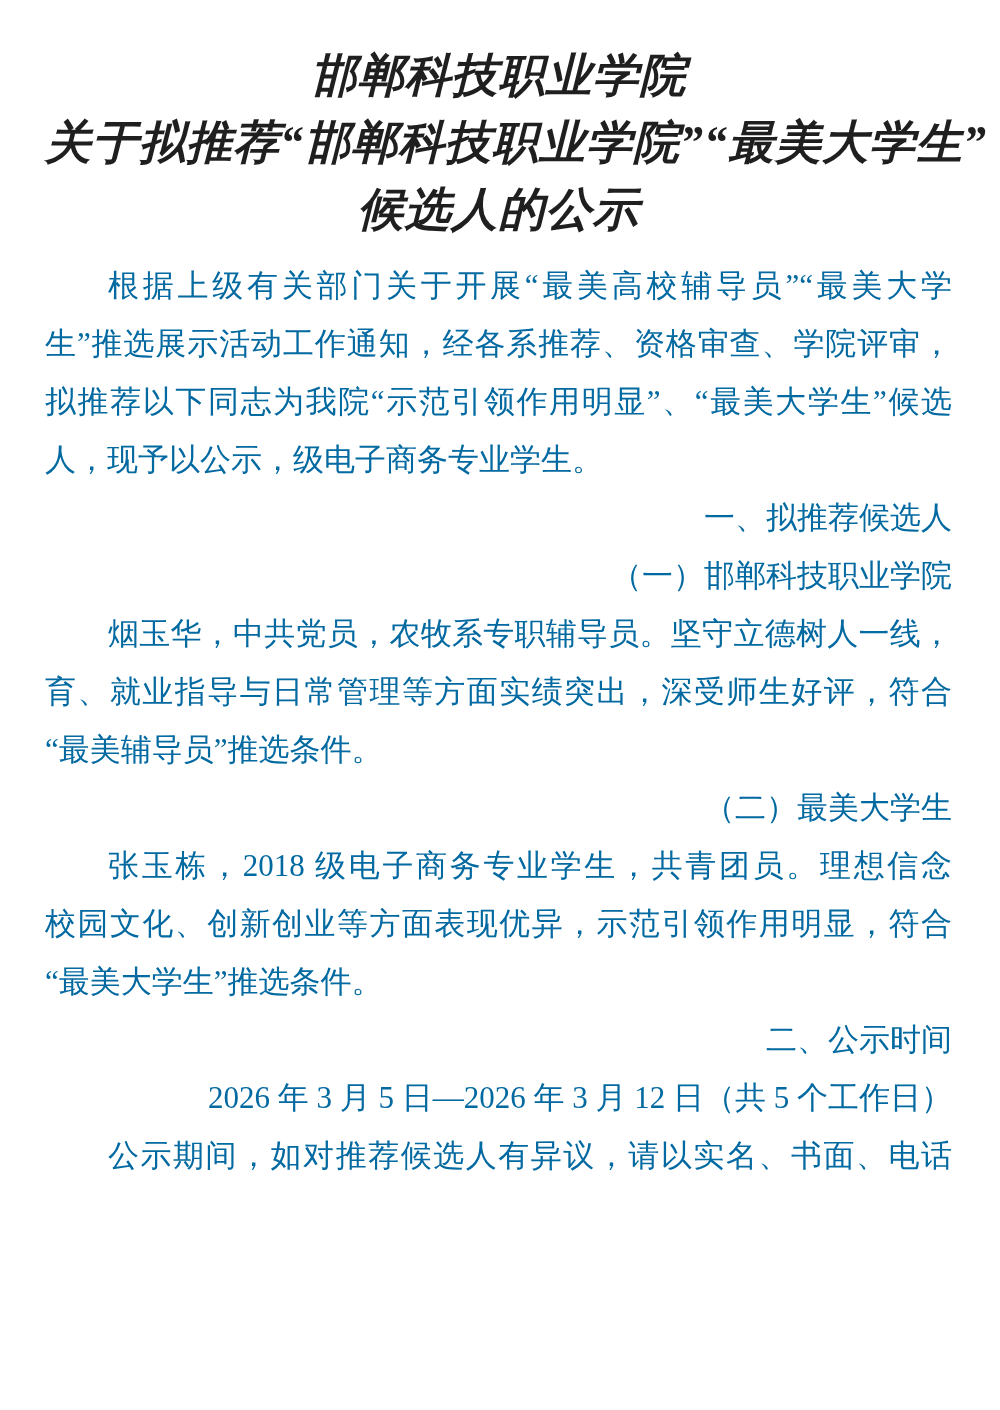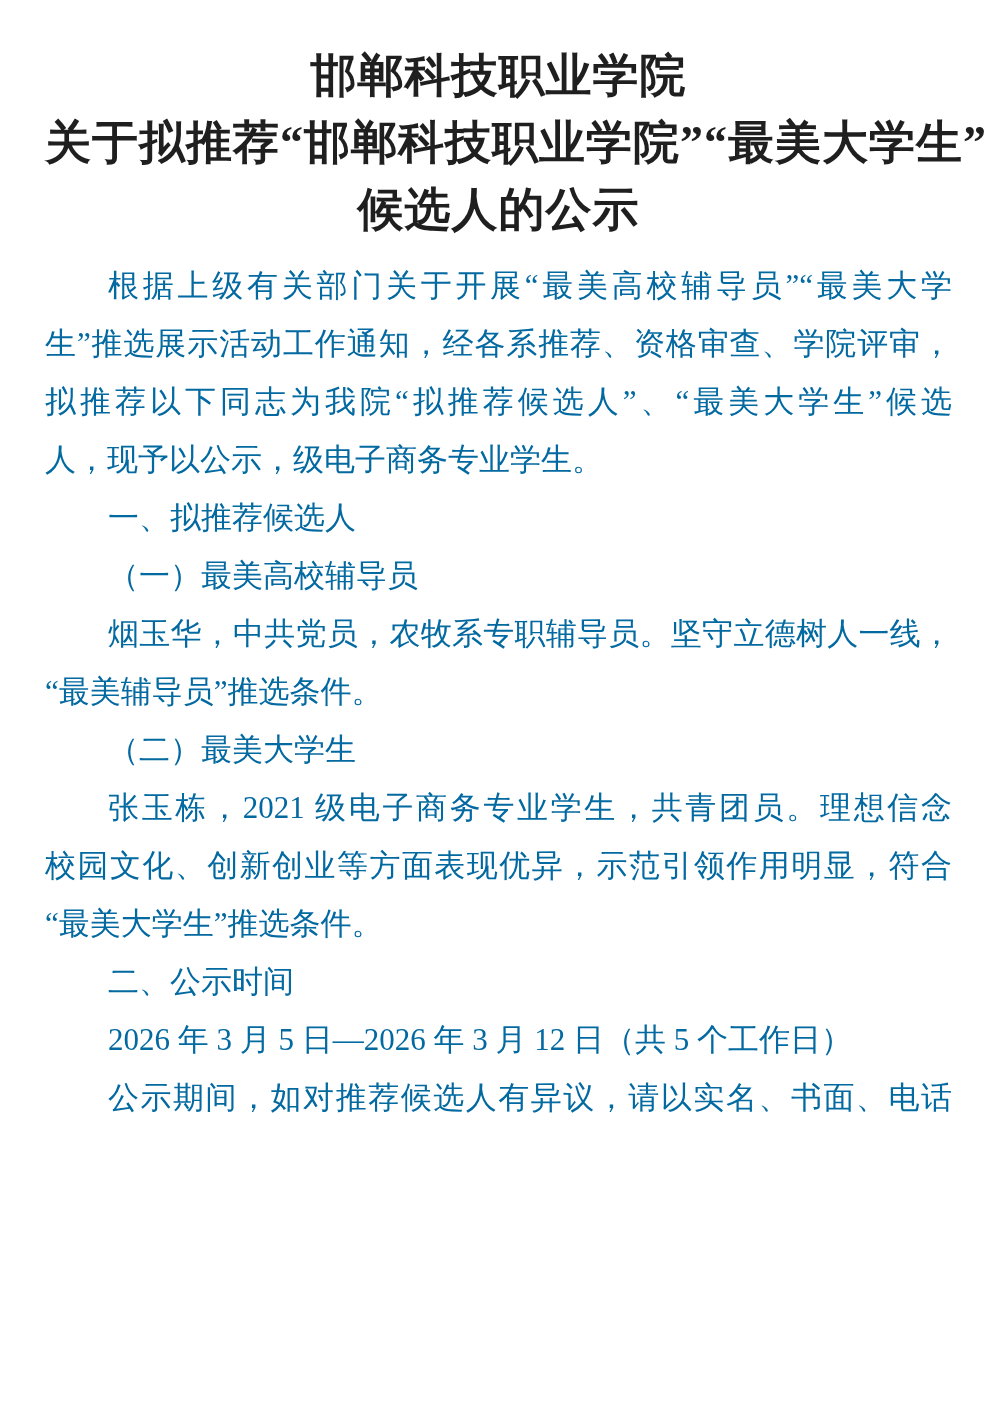--- a/index.html
+++ b/index.html
@@ -15,20 +15,21 @@
     background: #ffffff;
     overflow: hidden;
   }
   .doc {
     padding: 42px 48px 0 45px;
   }
   
   .title-block {
     text-align: center;
     color: #1f1f1f;
+    font-style: italic;
   }
   .title-line {
     font-size: 46px;
     line-height: 67px;
     font-weight: bold;
     letter-spacing: 1px;
     white-space: nowrap;
   }
   
   .body-block {
@@ -36,20 +37,21 @@
     color: #0369a1;
     font-size: 31px;
   }
   .ln {
     height: 58px;
     line-height: 58px;
     overflow: hidden;
   }
   .ind {
     text-indent: 63px;
+    text-align: right;
   }
   .just {
     text-align: justify;
     text-align-last: justify;
   }
 </style>
 </head>
 <body>
 
 <div class="page">
@@ -57,28 +59,29 @@
 
     <div class="title-block">
       <div class="title-line">邯郸科技职业学院</div>
       <div class="title-line">关于拟推荐“邯郸科技职业学院”“最美大学生”</div>
       <div class="title-line">候选人的公示</div>
     </div>
 
     <div class="body-block">
       <div class="ln ind just">根据上级有关部门关于开展“最美高校辅导员”“最美大学</div>
       <div class="ln just">生”推选展示活动工作通知，经各系推荐、资格审查、学院评审，</div>
-      <div class="ln just">拟推荐以下同志为我院“拟推荐候选人”、“最美大学生”候选</div>
+      <div class="ln just">拟推荐以下同志为我院“示范引领作用明显”、“最美大学生”候选</div>
       <div class="ln">人，现予以公示，级电子商务专业学生。</div>
       <div class="ln ind">一、拟推荐候选人</div>
-      <div class="ln ind">（一）最美高校辅导员</div>
+      <div class="ln ind">（一）邯郸科技职业学院</div>
       <div class="ln ind just">烟玉华，中共党员，农牧系专职辅导员。坚守立德树人一线，</div>
+      <div class="ln just">育、就业指导与日常管理等方面实绩突出，深受师生好评，符合</div>
       <div class="ln">“最美辅导员”推选条件。</div>
       <div class="ln ind">（二）最美大学生</div>
-      <div class="ln ind just">张玉栋，2021 级电子商务专业学生，共青团员。理想信念</div>
+      <div class="ln ind just">张玉栋，2018 级电子商务专业学生，共青团员。理想信念</div>
       <div class="ln just">校园文化、创新创业等方面表现优异，示范引领作用明显，符合</div>
       <div class="ln">“最美大学生”推选条件。</div>
       <div class="ln ind">二、公示时间</div>
       <div class="ln ind">2026 年 3 月 5 日—2026 年 3 月 12 日（共 5 个工作日）</div>
       <div class="ln ind just">公示期间，如对推荐候选人有异议，请以实名、书面、电话</div>
     </div>
 
   </div>
 </div>
 

